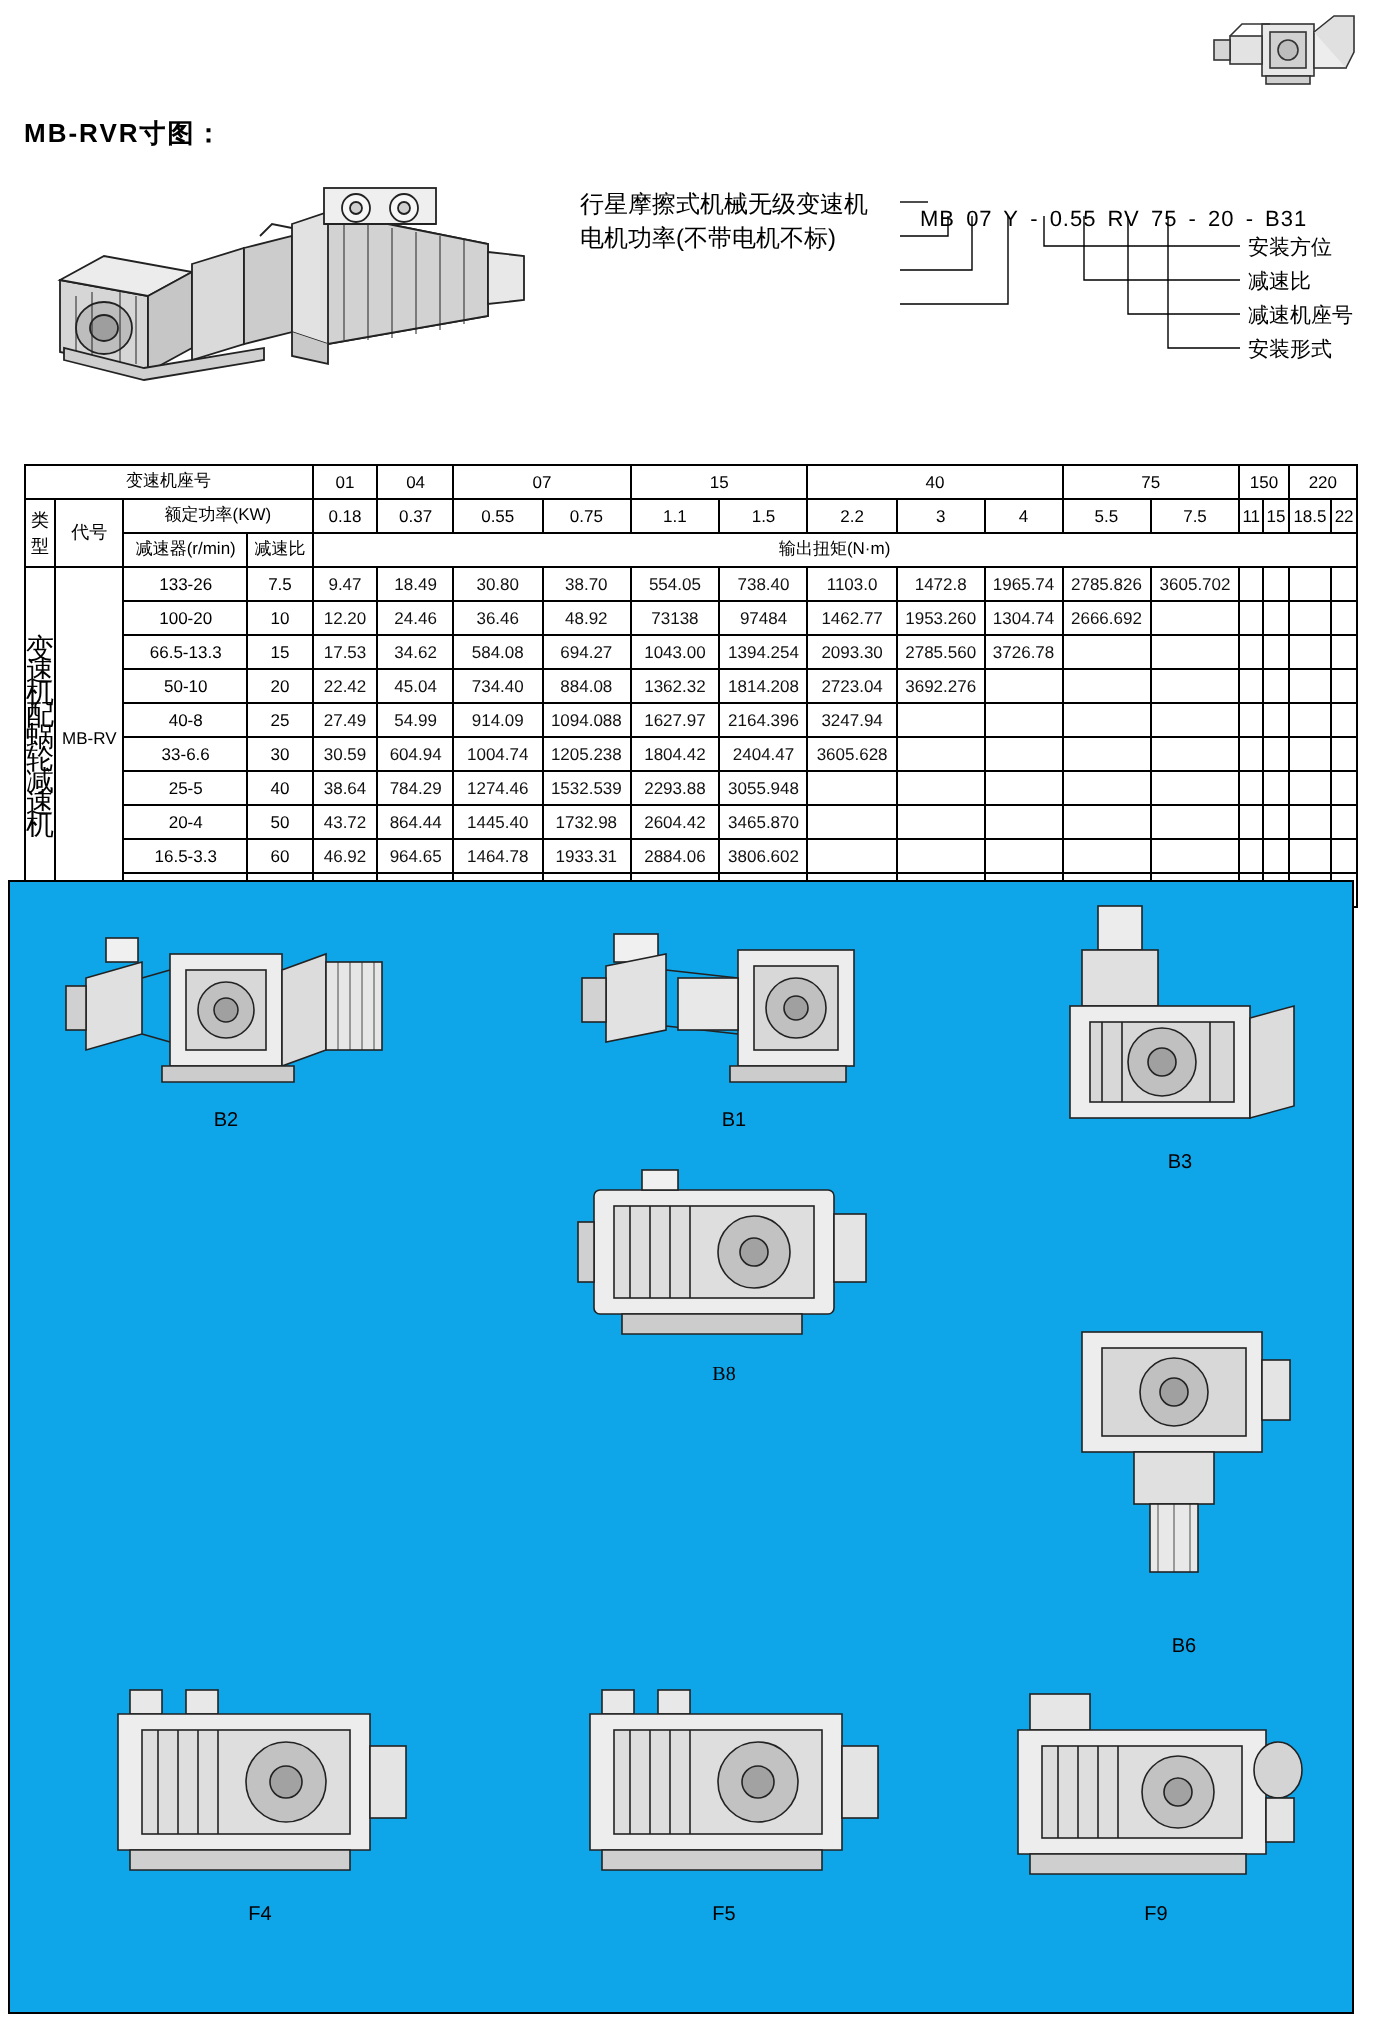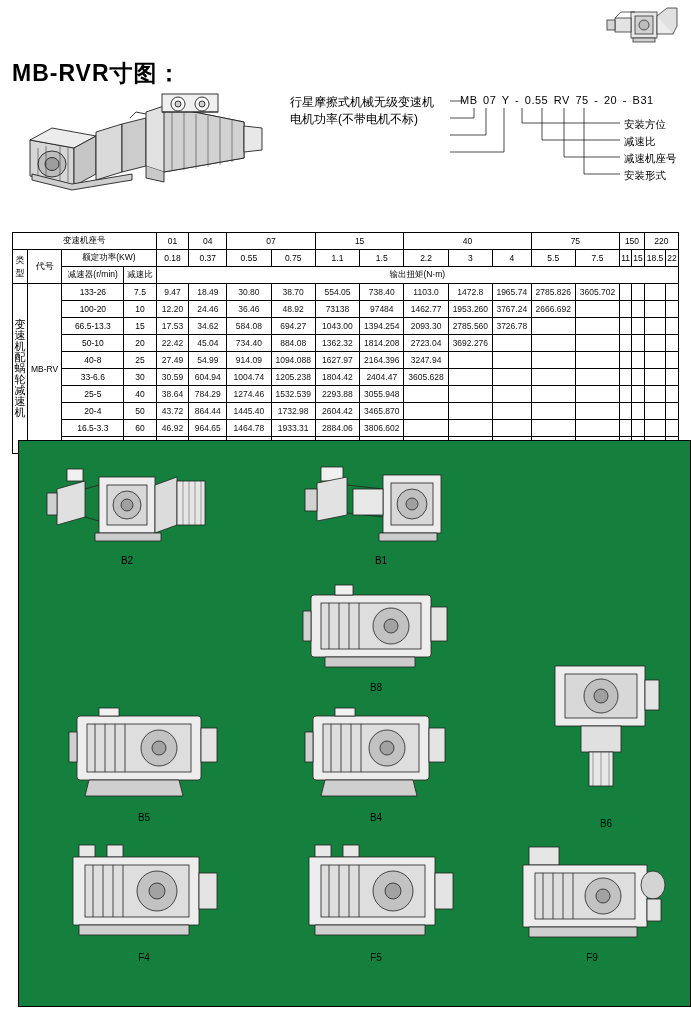--- a/index.html
+++ b/index.html
@@ -11,33 +11,33 @@
     position:relative;
   }
   .page{position:relative;width:691px;height:1013px;overflow:hidden;}
 
   
   .top-thumb{
     position:absolute;right:12px;top:4px;width:78px;height:46px;
   }
   .title{
     position:absolute;left:12px;top:58px;
-    font-size:23px;font-weight:bold;letter-spacing:1px;
+    font-size:13px;font-weight:bold;letter-spacing:1px;
   }
 
   
   .code-area{position:absolute;left:12px;top:88px;width:668px;height:110px;}
   .drawing-main{position:absolute;left:0;top:0;width:262px;height:110px;}
   .legend-left{
     position:absolute;left:278px;top:6px;width:180px;
     font-size:12px;line-height:17px;
   }
   .legend-left div{white-space:nowrap;}
   .code-string{
-    position:absolute;left:448px;top:6px;
+    position:absolute;left:448px;top:16px;
     font-size:11px;letter-spacing:0.5px;white-space:nowrap;
   }
   .code-string span{margin-right:2px;}
   .legend-right{
     position:absolute;left:612px;top:28px;width:80px;
     font-size:10.5px;line-height:17px;
   }
   .legend-right div{white-space:nowrap;}
   .leader-lines{position:absolute;left:0;top:0;width:668px;height:110px;}
 
@@ -52,32 +52,32 @@
     border:1px solid #000;
     text-align:center;
     vertical-align:middle;
     padding:0;
     height:16px;
     font-weight:normal;
   }
   table.spec .hdr{height:15px;padding-left:28px;}
   td.vtitle{
     width:14px;
-    font-size:11px;
+    font-size:14px;
     line-height:11px;
     letter-spacing:0;
   }
   td.left-label{font-size:9px;}
   .blurred{color:#111;}
 
   
   .figpanel{
-    position:absolute;left:18px;top:440px;width:671px;height:565px;
+    position:absolute;left:4px;top:440px;width:671px;height:565px;
     border:1px solid #000;
-    background:#15803d;
+    background:#0ea5e9;
   }
   .fig{position:absolute;}
   .fig .cap{
     position:absolute;width:100%;text-align:center;
     font-size:10px;bottom:-2px;
   }
   svg{display:block;}
 </style>
 </head>
 <body>
@@ -244,21 +244,21 @@
       <td>100-20</td>
       <td>10</td>
       <td class="blurred">12.20</td>
       <td class="blurred">24.46</td>
       <td class="blurred">36.46</td>
       <td class="blurred">48.92</td>
       <td class="blurred">73138</td>
       <td class="blurred">97484</td>
       <td class="blurred">1462.77</td>
       <td class="blurred">1953.260</td>
-      <td class="blurred">3767.24</td>
+      <td class="blurred">1304.74</td>
       <td class="blurred">2666.692</td>
       <td class="blurred"></td>
       <td class="blurred"></td>
       <td class="blurred"></td>
       <td class="blurred"></td>
       <td class="blurred"></td>
     </tr>
     <tr>
       <td>66.5-13.3</td>
       <td>15</td>
@@ -447,72 +447,55 @@
           <path d="M26 24 L56 18 L56 56 L26 62 Z" fill="#e2e2e2"></path>
           <rect x="14" y="30" width="12" height="22" fill="#d2d2d2"></rect>
           <path d="M56 26 L92 30 M56 54 L92 58"></path>
           <rect x="62" y="30" width="30" height="26" fill="#e8e8e8"></rect>
           <path d="M88 74 L146 74 L146 82 L88 82 Z" fill="#cccccc"></path>
         </g>
       </svg>
       <div class="cap">B1</div>
     </div>
 
-
-
-    <div class="fig" style="left:272px;top:140px;width:170px;height:110px;">
+    <div class="fig" style="left:510px;top:6px;width:150px;height:130px;">
+      <svg width="150" height="118" viewBox="0 0 150 118">
+        <g stroke="#222" fill="none" stroke-width="0.8">
+          <rect x="34" y="6" width="22" height="22" fill="#ececec"></rect>
+          <rect x="26" y="28" width="38" height="28" fill="#e0e0e0"></rect>
+          <rect x="20" y="56" width="90" height="56" fill="#ededed"></rect>
+          <rect x="30" y="64" width="72" height="40" fill="#d8d8d8"></rect>
+          <circle cx="66" cy="84" r="17" fill="#c0c0c0"></circle>
+          <circle cx="66" cy="84" r="7" fill="#a0a0a0"></circle>
+          <path d="M110 62 L132 56 L132 106 L110 112 Z" fill="#dcdcdc"></path>
+          <path d="M36 64 L36 104 M46 64 L46 104 M90 64 L90 104"></path>
+        </g>
+      </svg>
+      <div class="cap" style="bottom:-10px;">B3</div>
+    </div>
+
+
+    <div class="fig" style="left:272px;top:140px;width:170px;height:110px;font-family:Liberation Serif, serif;">
       <svg width="170" height="96" viewBox="0 0 170 96">
         <g stroke="#222" fill="none" stroke-width="0.8">
           <rect x="20" y="14" width="120" height="62" fill="#ededed" rx="3"></rect>
           <rect x="30" y="22" width="100" height="46" fill="#dedede"></rect>
           <circle cx="100" cy="45" r="18" fill="#c2c2c2"></circle>
           <circle cx="100" cy="45" r="7" fill="#a2a2a2"></circle>
           <path d="M38 22 L38 68 M48 22 L48 68 M58 22 L58 68 M68 22 L68 68"></path>
           <rect x="12" y="30" width="8" height="30" fill="#d0d0d0"></rect>
           <rect x="44" y="4" width="18" height="10" fill="#f0f0f0"></rect>
           <rect x="140" y="26" width="16" height="34" fill="#e4e4e4"></rect>
           <path d="M34 76 L124 76 L124 86 L34 86 Z" fill="#cccccc"></path>
         </g>
       </svg>
       <div class="cap">B8</div>
     </div>
 
-    <div class="fig" style="left:40px;top:265px;width:170px;height:115px;">
-      <svg width="170" height="100" viewBox="0 0 170 100">
-        <g stroke="#222" fill="none" stroke-width="0.8">
-          <rect x="18" y="10" width="124" height="64" fill="#ededed" rx="3"></rect>
-          <rect x="28" y="18" width="104" height="48" fill="#dedede"></rect>
-          <circle cx="100" cy="42" r="18" fill="#c2c2c2"></circle>
-          <circle cx="100" cy="42" r="7" fill="#a2a2a2"></circle>
-          <path d="M36 18 L36 66 M46 18 L46 66 M56 18 L56 66 M66 18 L66 66"></path>
-          <rect x="10" y="26" width="8" height="30" fill="#d0d0d0"></rect>
-          <rect x="40" y="2" width="20" height="8" fill="#f0f0f0"></rect>
-          <rect x="142" y="22" width="16" height="34" fill="#e4e4e4"></rect>
-          <path d="M30 74 L120 74 L124 90 L26 90 Z" fill="#cfcfcf"></path>
-        </g>
-      </svg>
-      <div class="cap">B5</div>
-    </div>
-
-    <div class="fig" style="left:272px;top:265px;width:170px;height:115px;">
-      <svg width="170" height="100" viewBox="0 0 170 100">
-        <g stroke="#222" fill="none" stroke-width="0.8">
-          <rect x="22" y="10" width="116" height="64" fill="#ededed" rx="3"></rect>
-          <rect x="32" y="18" width="96" height="48" fill="#dedede"></rect>
-          <circle cx="96" cy="42" r="18" fill="#c2c2c2"></circle>
-          <circle cx="96" cy="42" r="7" fill="#a2a2a2"></circle>
-          <path d="M40 18 L40 66 M50 18 L50 66 M60 18 L60 66 M70 18 L70 66"></path>
-          <rect x="14" y="26" width="8" height="30" fill="#d0d0d0"></rect>
-          <rect x="44" y="2" width="20" height="8" fill="#f0f0f0"></rect>
-          <rect x="138" y="22" width="16" height="34" fill="#e4e4e4"></rect>
-          <path d="M34 74 L122 74 L126 90 L30 90 Z" fill="#cfcfcf"></path>
-        </g>
-      </svg>
-      <div class="cap">B4</div>
-    </div>
+
 
     <div class="fig" style="left:512px;top:215px;width:150px;height:165px;">
       <svg width="150" height="150" viewBox="0 0 150 150">
         <g stroke="#222" fill="none" stroke-width="0.8">
           <rect x="24" y="10" width="90" height="60" fill="#ededed"></rect>
           <rect x="34" y="18" width="72" height="44" fill="#d8d8d8"></rect>
           <circle cx="70" cy="40" r="17" fill="#c0c0c0"></circle>
           <circle cx="70" cy="40" r="7" fill="#a0a0a0"></circle>
           <rect x="50" y="70" width="40" height="26" fill="#e0e0e0"></rect>
           <rect x="58" y="96" width="24" height="34" fill="#e8e8e8"></rect>

